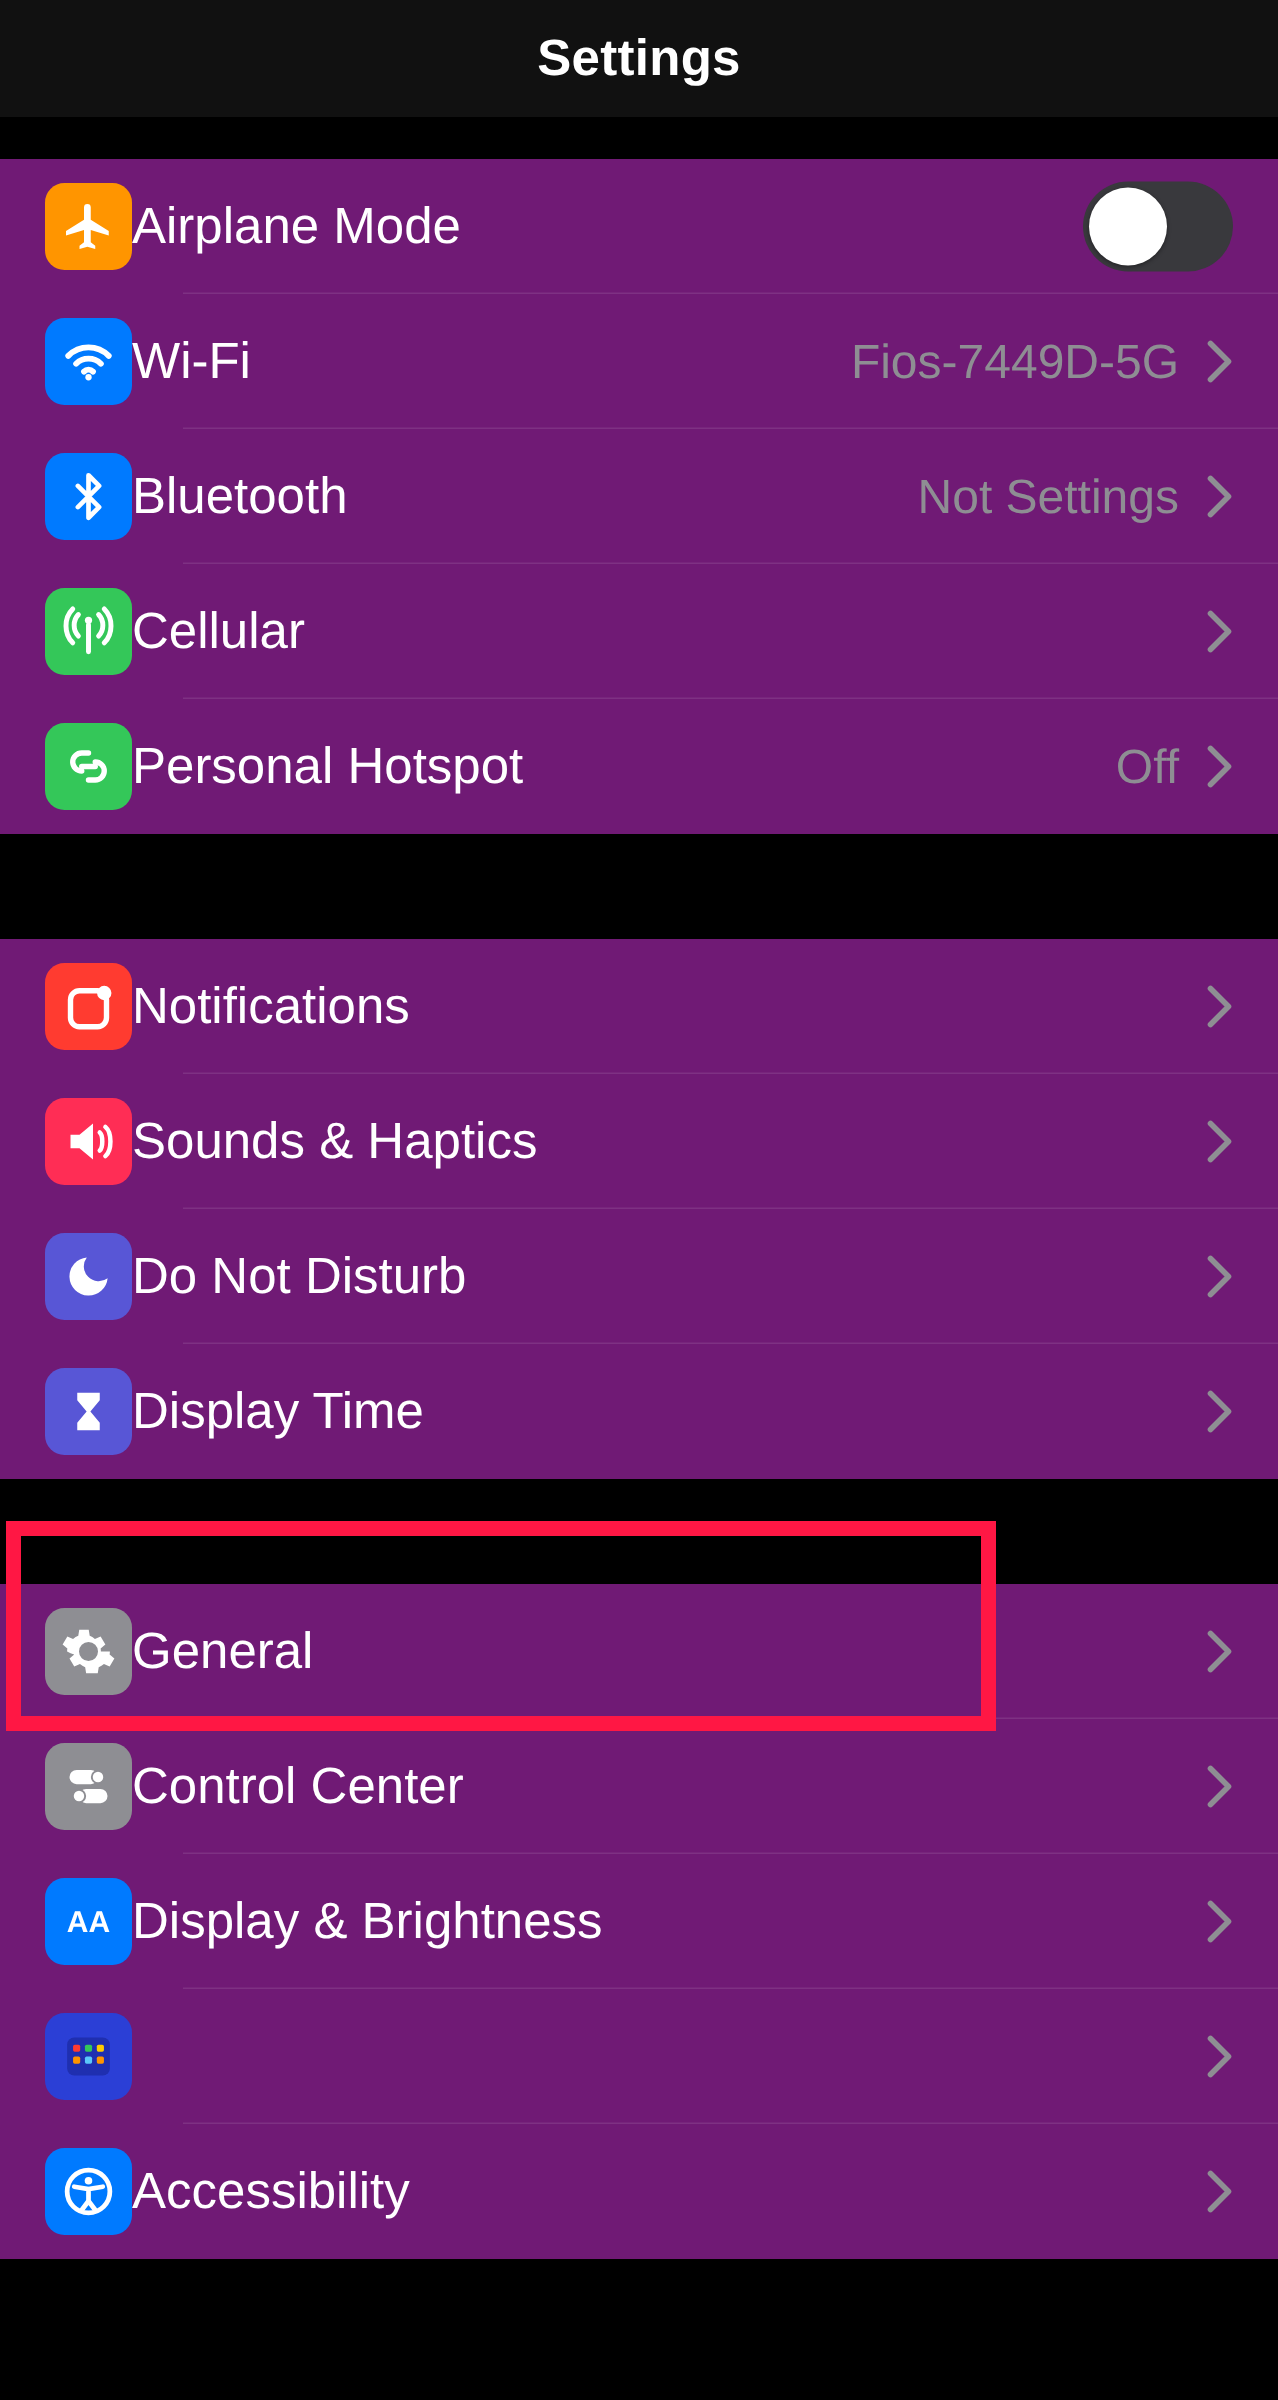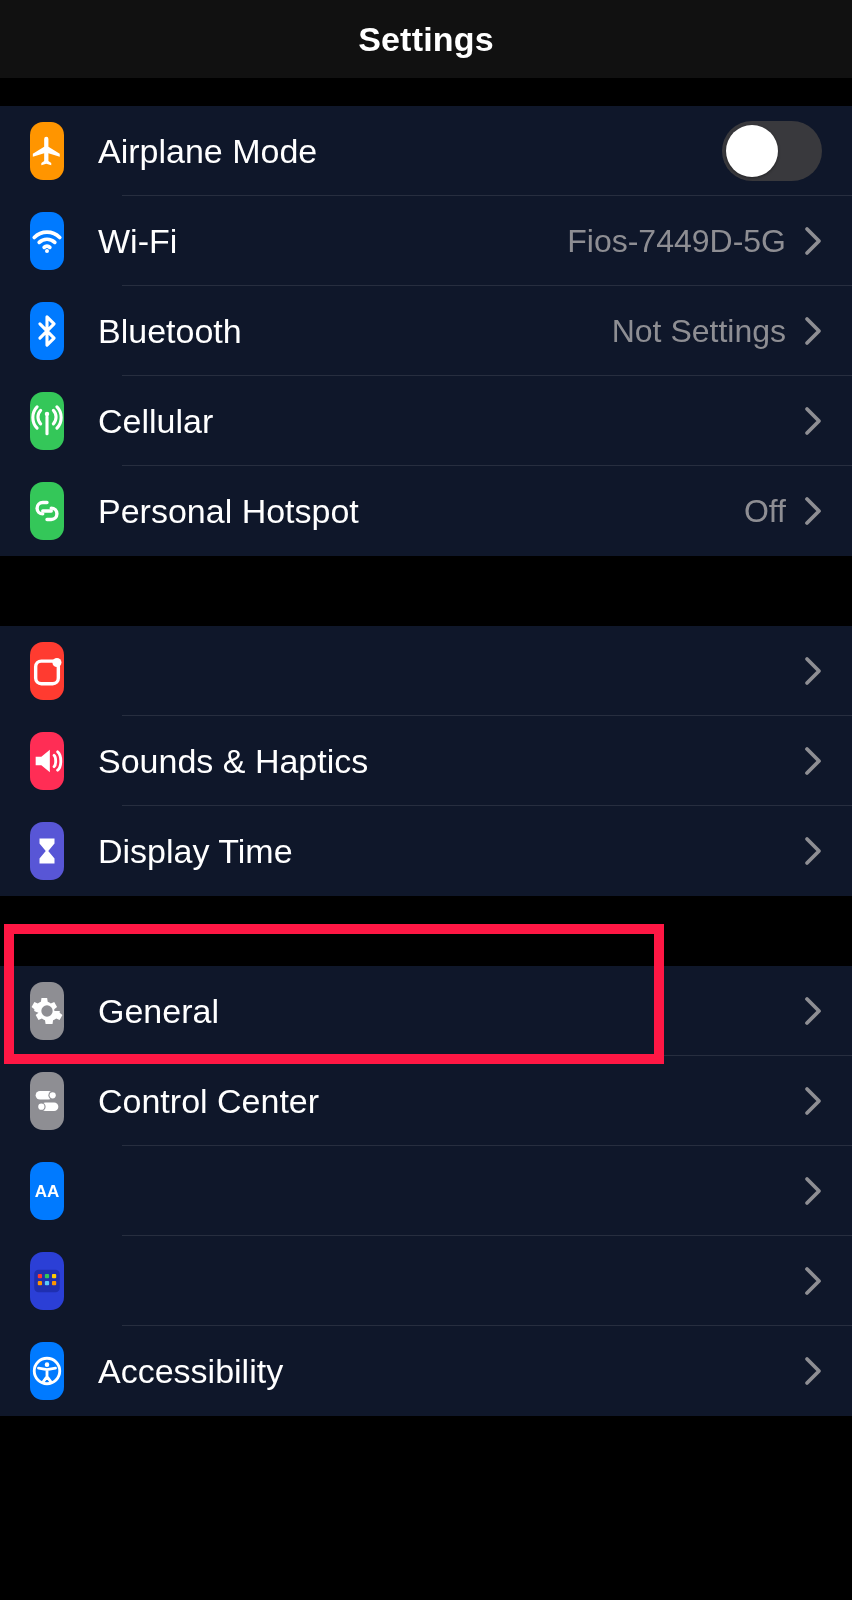--- a/index.html
+++ b/index.html
@@ -27,47 +27,46 @@
   .header-title {
     font-size: 34px;
     font-weight: 600;
     color: #fff;
     letter-spacing: 0.2px;
   }
   .gap {
     background: #000;
   }
   .group {
-    background: #0f172a;
+    background: #701a75;
   }
   .row {
     display: flex;
     align-items: center;
     height: 90px;
     padding-left: 30px;
     padding-right: 30px;
     position: relative;
   }
   .row .sep {
     position: absolute;
     left: 122px;
     right: 0;
     bottom: 0;
     height: 1px;
     background: rgba(255,255,255,0.10);
   }
   .icon-wrap {
-    width: 34px;
+    width: 58px;
     height: 58px;
     border-radius: 13px;
     display: flex;
     align-items: center;
     justify-content: center;
     flex-shrink: 0;
-    margin-right: 34px;
   }
   .icon-wrap svg { display: block; }
   .row-label {
     font-size: 34px;
     color: #fff;
     font-weight: 400;
     flex: 0 0 auto;
   }
   .row-spacer { flex: 1; }
   .row-value {
@@ -211,20 +210,21 @@
 
   <div class="group">
 
     <div class="row">
       <span class="icon-wrap" style="background:#ff3b30">
         <svg width="36" height="36" viewBox="0 0 24 24" fill="none" stroke="#fff" stroke-width="2.4" stroke-linejoin="round">
           <rect x="4" y="5" width="16" height="16" rx="4"></rect>
             <circle cx="19" cy="6" r="3.2" fill="#fff" stroke="none"></circle>
         </svg>
       </span>
+      <span class="row-label">Notifications</span>
       <span class="row-spacer"></span>
       <span class="chevron">
         <svg width="18" height="30" viewBox="0 0 12 20" fill="none" stroke="#8e8e93" stroke-width="2.5" stroke-linecap="round" stroke-linejoin="round">
             <polyline points="2,2 10,10 2,18"></polyline>
           </svg>
       </span>
       <span class="sep"></span>
     </div>
 
     <div class="row">
@@ -238,20 +238,35 @@
       <span class="row-label">Sounds &amp; Haptics</span>
       <span class="row-spacer"></span>
       <span class="chevron">
         <svg width="18" height="30" viewBox="0 0 12 20" fill="none" stroke="#8e8e93" stroke-width="2.5" stroke-linecap="round" stroke-linejoin="round">
             <polyline points="2,2 10,10 2,18"></polyline>
           </svg>
       </span>
       <span class="sep"></span>
     </div>
 
+    <div class="row">
+      <span class="icon-wrap" style="background:#5856d6">
+        <svg width="34" height="34" viewBox="0 0 24 24" fill="#fff">
+            <path d="M21 12.8A9 9 0 1 1 11.2 3a7 7 0 0 0 9.8 9.8z"></path>
+          </svg>
+      </span>
+      <span class="row-label">Do Not Disturb</span>
+      <span class="row-spacer"></span>
+      <span class="chevron">
+        <svg width="18" height="30" viewBox="0 0 12 20" fill="none" stroke="#8e8e93" stroke-width="2.5" stroke-linecap="round" stroke-linejoin="round">
+            <polyline points="2,2 10,10 2,18"></polyline>
+          </svg>
+      </span>
+      <span class="sep"></span>
+    </div>
 
     <div class="row">
       <span class="icon-wrap" style="background:#5856d6">
         <svg width="30" height="34" viewBox="0 0 24 24" fill="#fff">
           <path d="M6 2h12v4l-5 6 5 6v4H6v-4l5-6-5-6V2z"></path>
         </svg>
       </span>
       <span class="row-label">Display Time</span>
       <span class="row-spacer"></span>
       <span class="chevron">
@@ -304,20 +319,21 @@
       </span>
       <span class="sep"></span>
     </div>
 
     <div class="row">
       <span class="icon-wrap" style="background:#007aff">
         <svg width="40" height="30" viewBox="0 0 40 30">
             <text x="20" y="22" text-anchor="middle" font-size="20" font-weight="700" fill="#fff" font-family="Helvetica,Arial">AA</text>
           </svg>
       </span>
+      <span class="row-label">Display &amp; Brightness</span>
       <span class="row-spacer"></span>
       <span class="chevron">
         <svg width="18" height="30" viewBox="0 0 12 20" fill="none" stroke="#8e8e93" stroke-width="2.5" stroke-linecap="round" stroke-linejoin="round">
             <polyline points="2,2 10,10 2,18"></polyline>
           </svg>
       </span>
       <span class="sep"></span>
     </div>
 
     <div class="row">

